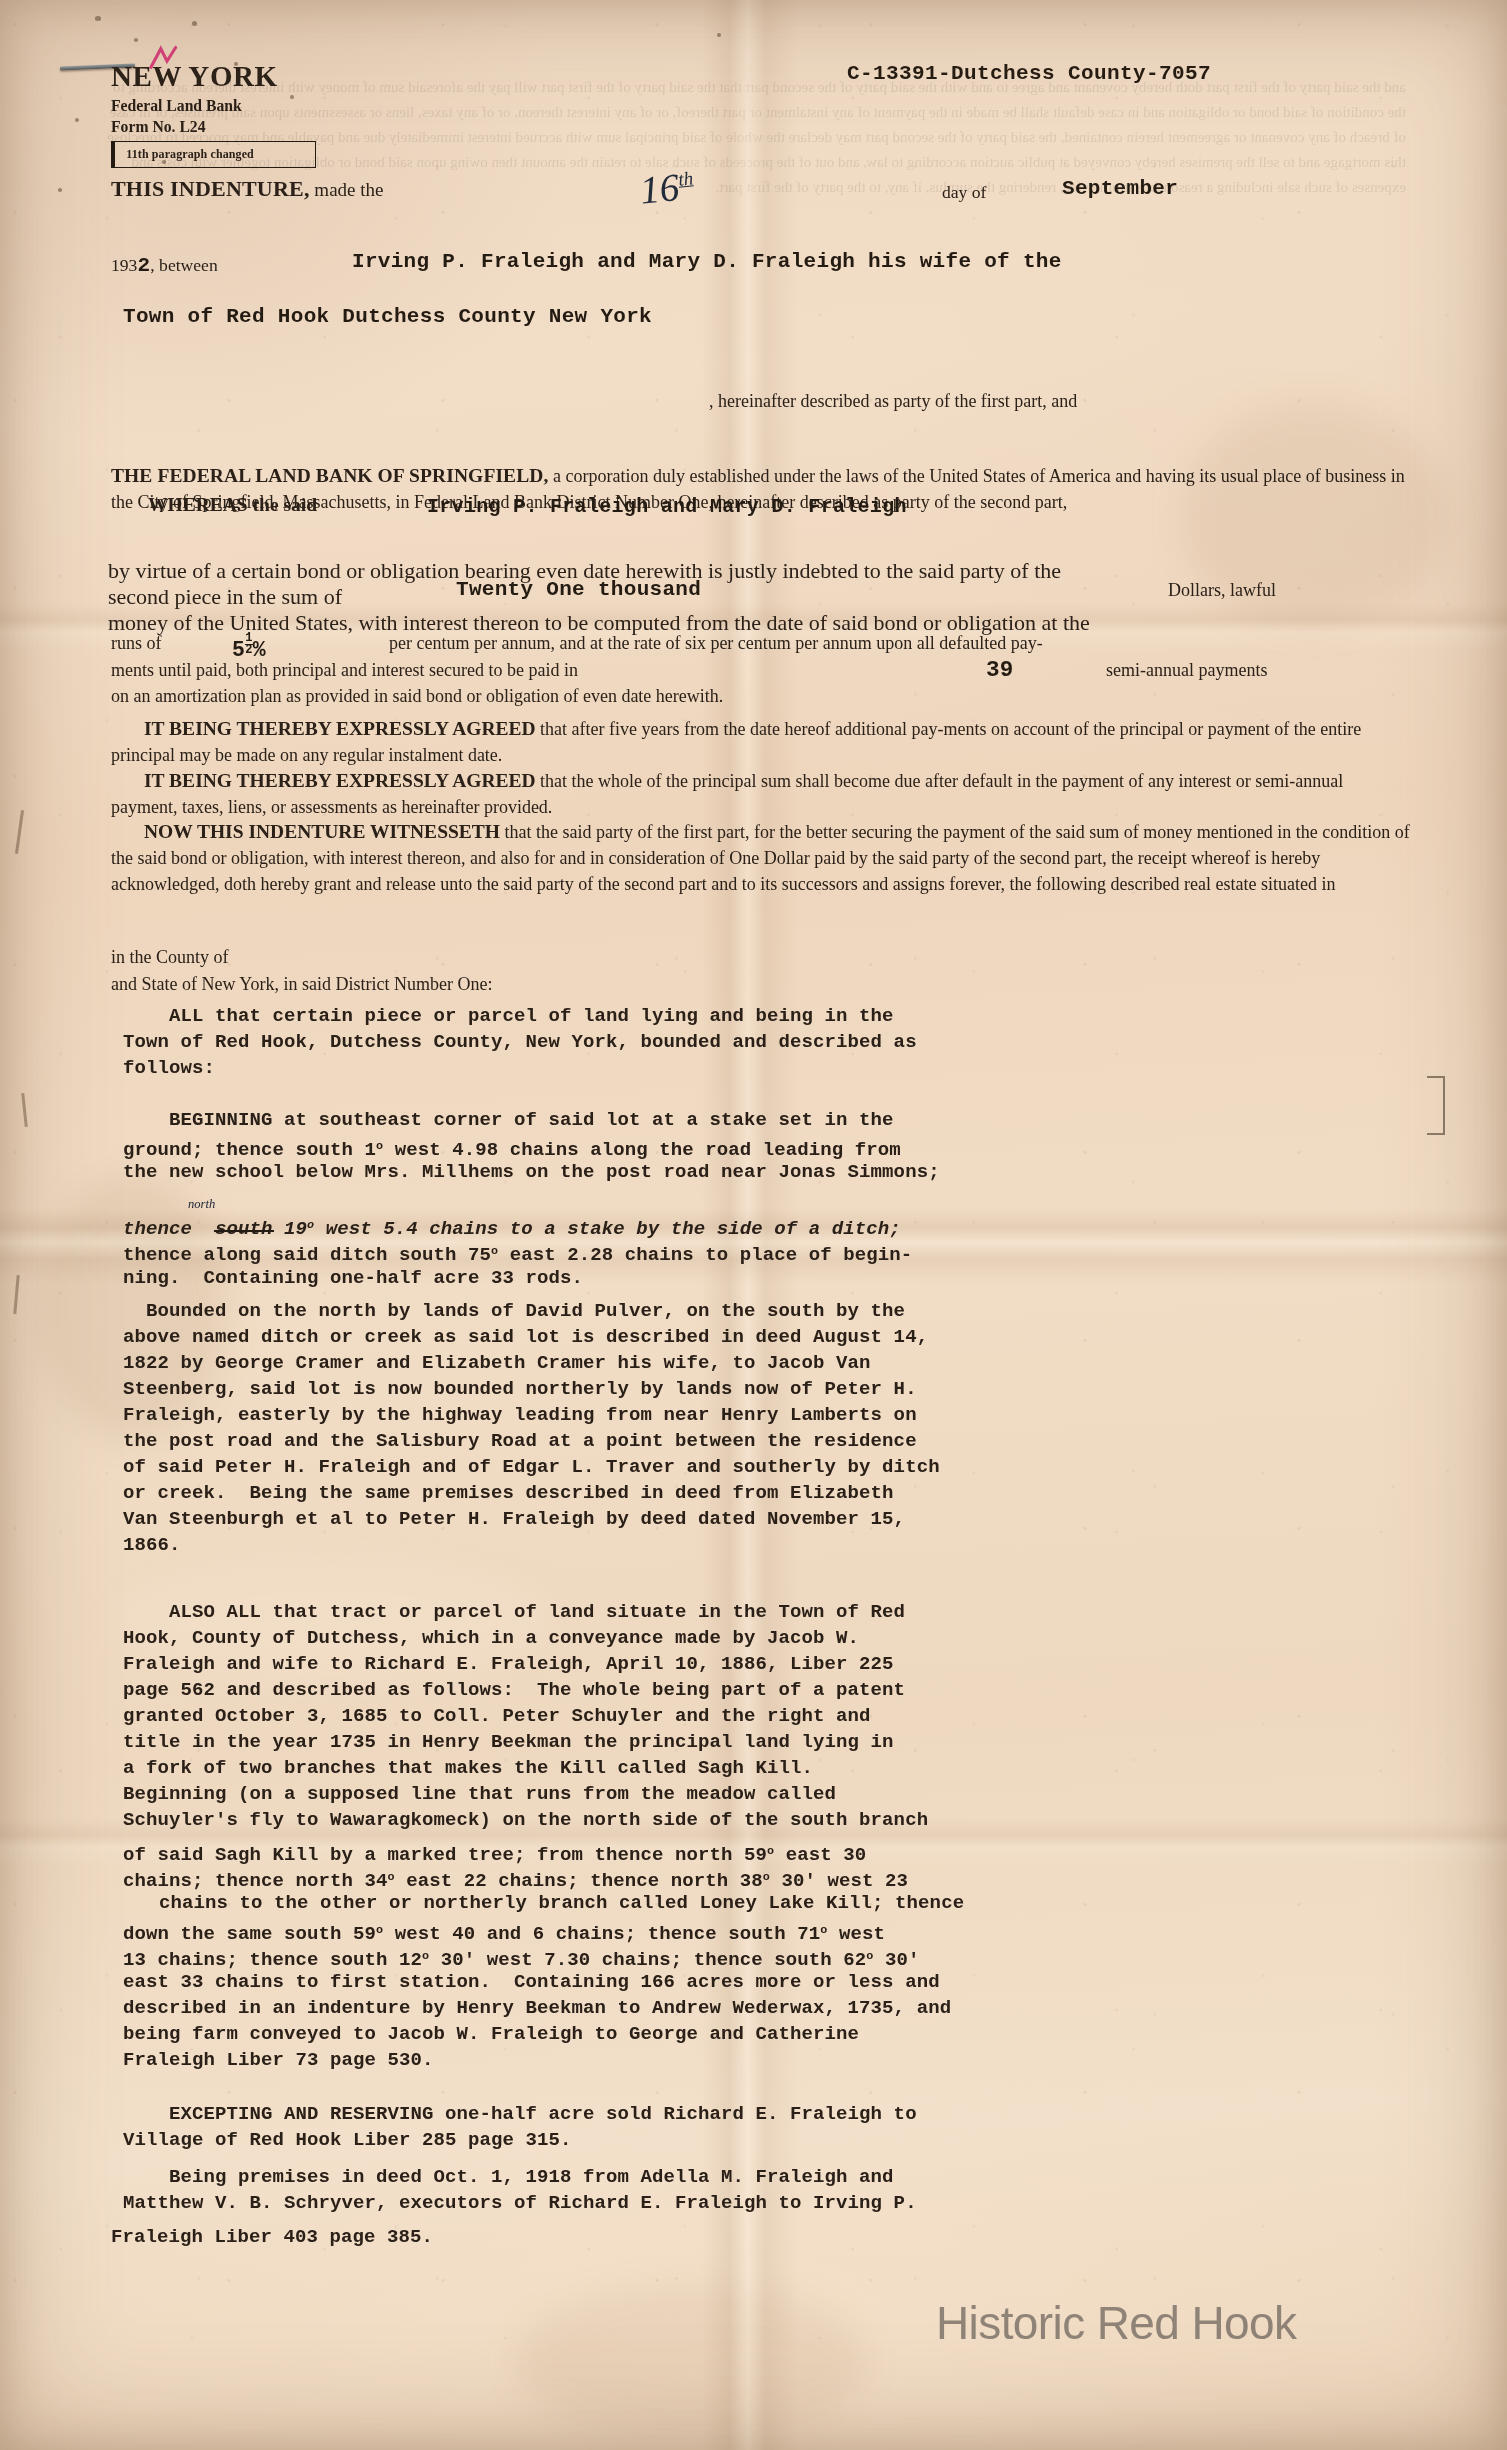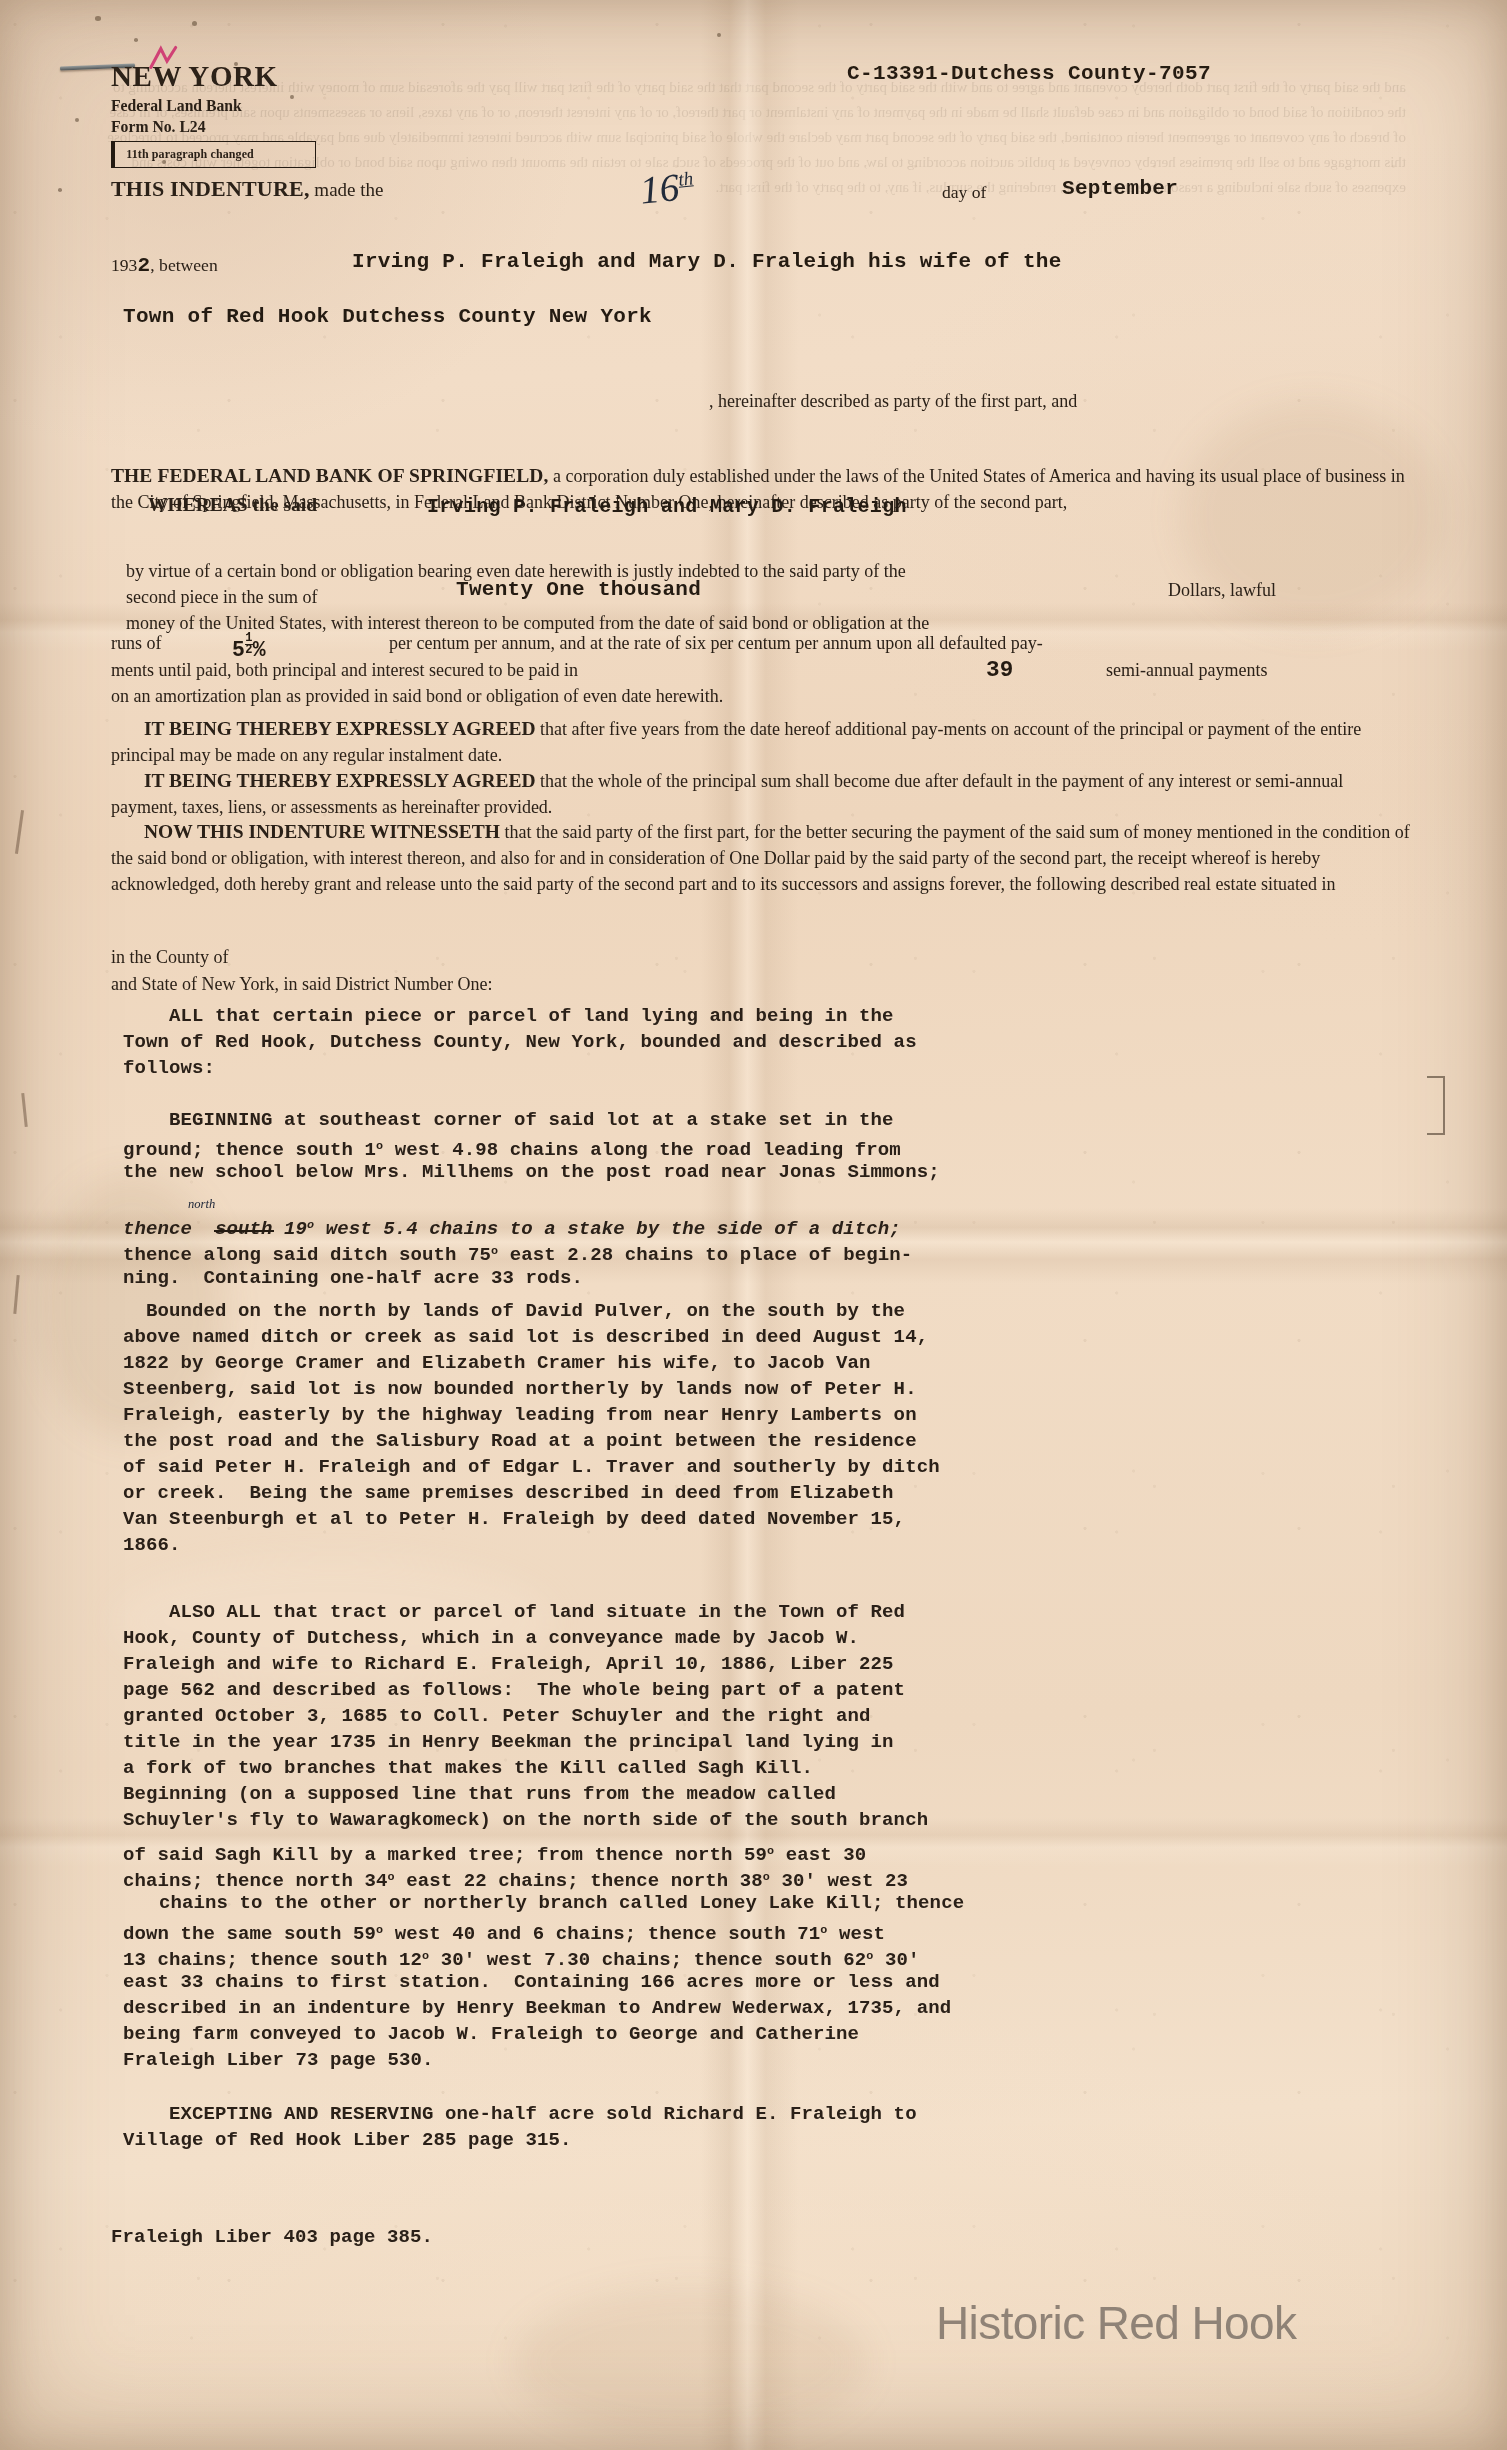--- a/index.html
+++ b/index.html
@@ -73,21 +73,21 @@
   .tw{font-family:"Liberation Mono",monospace;font-weight:bold;color:#241b12;letter-spacing:0.3px;}
   .partyline1{position:absolute;left:352px;top:248px;font-size:21px;}
   .partyline2{position:absolute;left:123px;top:305px;font-size:21px;}
   .strike{position:relative;}
   .strike:after{content:"";position:absolute;left:-1.3px;right:-1.3px;top:52%;height:1.9px;background:#241b12;}
   .hereinafter{position:absolute;left:709px;top:391px;font-size:18px;}
   .p-fed{position:absolute;left:111px;top:415px;width:1294px;font-size:18px;line-height:26px;margin-top:48px;}
   .p-fed .bigb{font-size:19.5px;font-weight:bold;letter-spacing:0.1px;}
   .whereas{position:absolute;left:148px;top:494px;font-size:19.5px;font-weight:bold;}
   .whereas-names{position:absolute;left:427px;top:495px;font-size:20px;}
-  .p-virtue{position:absolute;left:126px;top:558px;width:1299px;font-size:18px;line-height:26px;}
+  .p-virtue{position:absolute;left:108px;top:558px;width:1299px;font-size:22px;line-height:26px;}
   .sum-in{position:absolute;left:456px;top:578px;font-size:21px;}
   .dollars-lawful{position:absolute;left:1168px;top:580px;font-size:18px;}
   .rate-val{position:absolute;left:232px;top:633px;font-size:21.4px;}
   .frac{display:inline-block;font-size:12px;vertical-align:.28em;line-height:.92;text-align:center;}
   .payments-39{position:absolute;left:986px;top:657px;font-size:22.6px;}
   .p-typed{position:absolute;font-family:"Liberation Mono",monospace;font-weight:bold;
     font-size:19px;line-height:26px;color:#2a2018;letter-spacing:0.1px;white-space:pre;}
   .watermark{position:absolute;left:936px;top:2296px;font-family:"Liberation Sans",sans-serif;
     font-size:46px;color:#756b62;opacity:.78;letter-spacing:-0.6px;}
   .sup-o{font-size:.62em;vertical-align:.55em;}
@@ -250,20 +250,22 @@
   <div class="p-typed" style="left:123px;top:1943px;"><span>13 chains; thence south 12</span><span class="sup-o">o</span><span> 30' west 7.30 chains; thence south 62</span><span class="sup-o">o</span><span> 30'</span></div>
 
   <div class="p-typed" style="left:123px;top:1969px;">east 33 chains to first station.  Containing 166 acres more or less and
 described in an indenture by Henry Beekman to Andrew Wederwax, 1735, and
 being farm conveyed to Jacob W. Fraleigh to George and Catherine
 Fraleigh Liber 73 page 530.</div>
 
   <div class="p-typed" style="left:123px;top:2101px;">    EXCEPTING AND RESERVING one-half acre sold Richard E. Fraleigh to
 Village of Red Hook Liber 285 page 315.</div>
 
+  <div class="p-typed" style="left:123px;top:2164px;">    Being premises in deed Oct. 1, 1918 from Adella M. Fraleigh and
+Matthew V. B. Schryver, executors of Richard E. Fraleigh to Irving P.</div>
 
   <div class="p-typed" style="left:111px;top:2224px;">Fraleigh Liber 403 page 385.</div>
 
   <div class="watermark">Historic Red Hook</div>
 
   <div class="edge-dark"></div>
 </div>
 
 
 </body></html>

